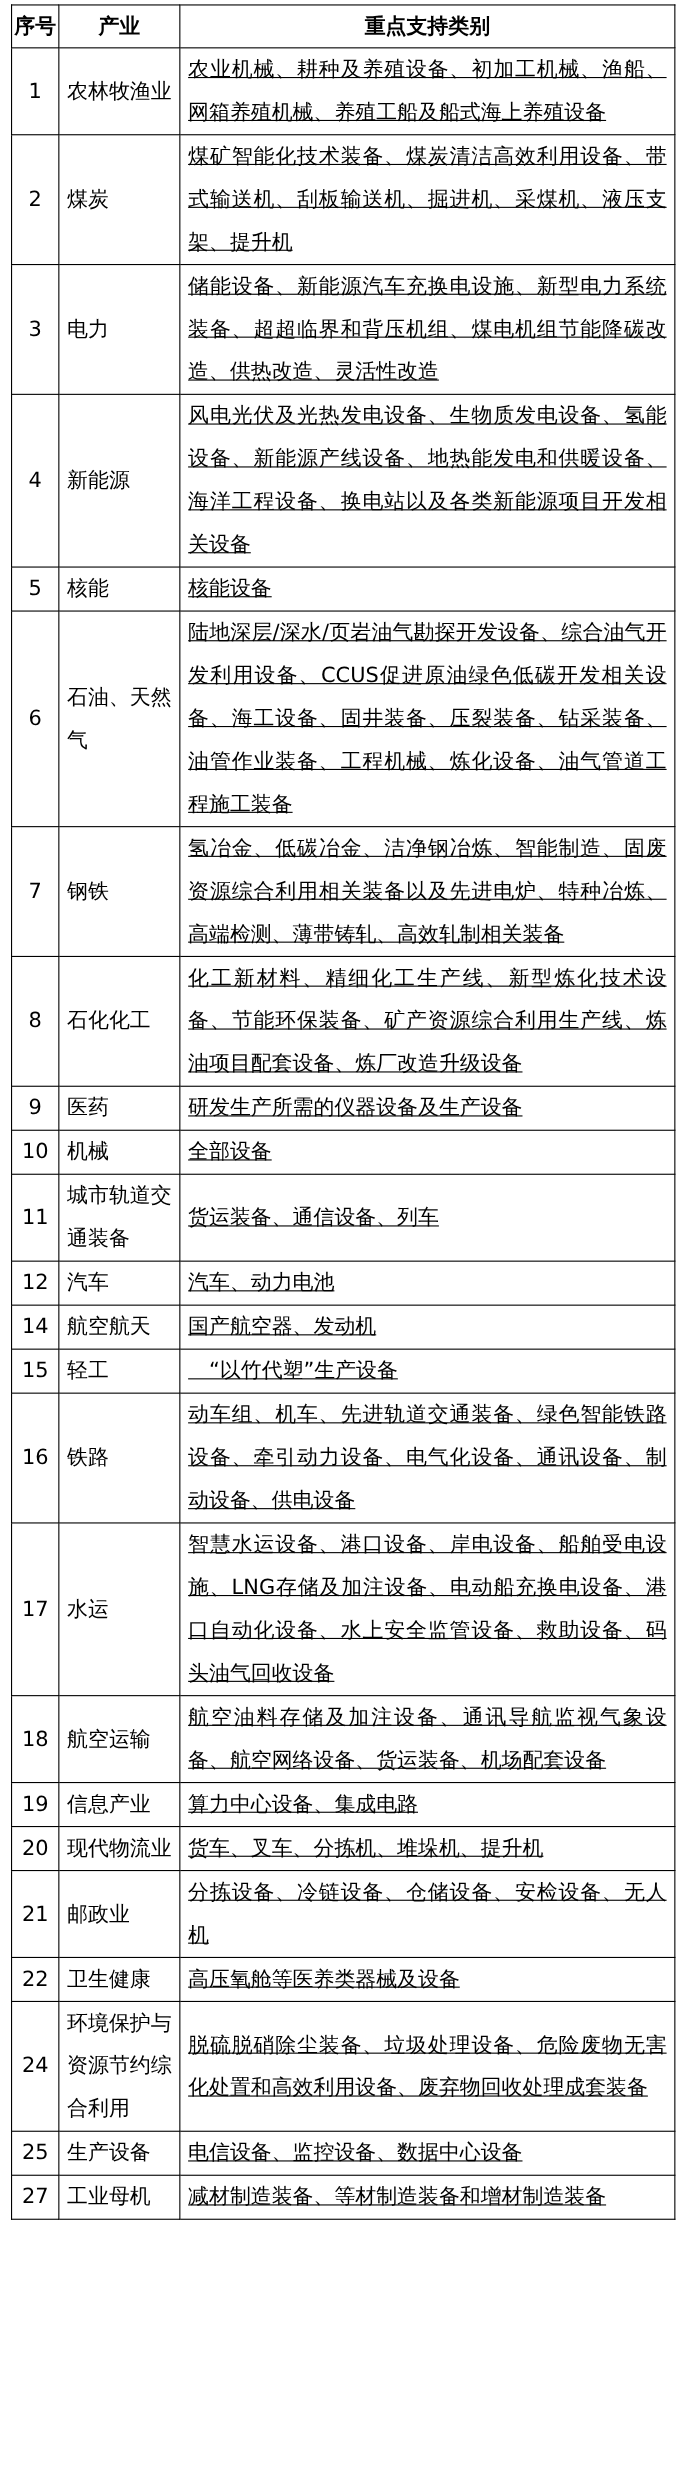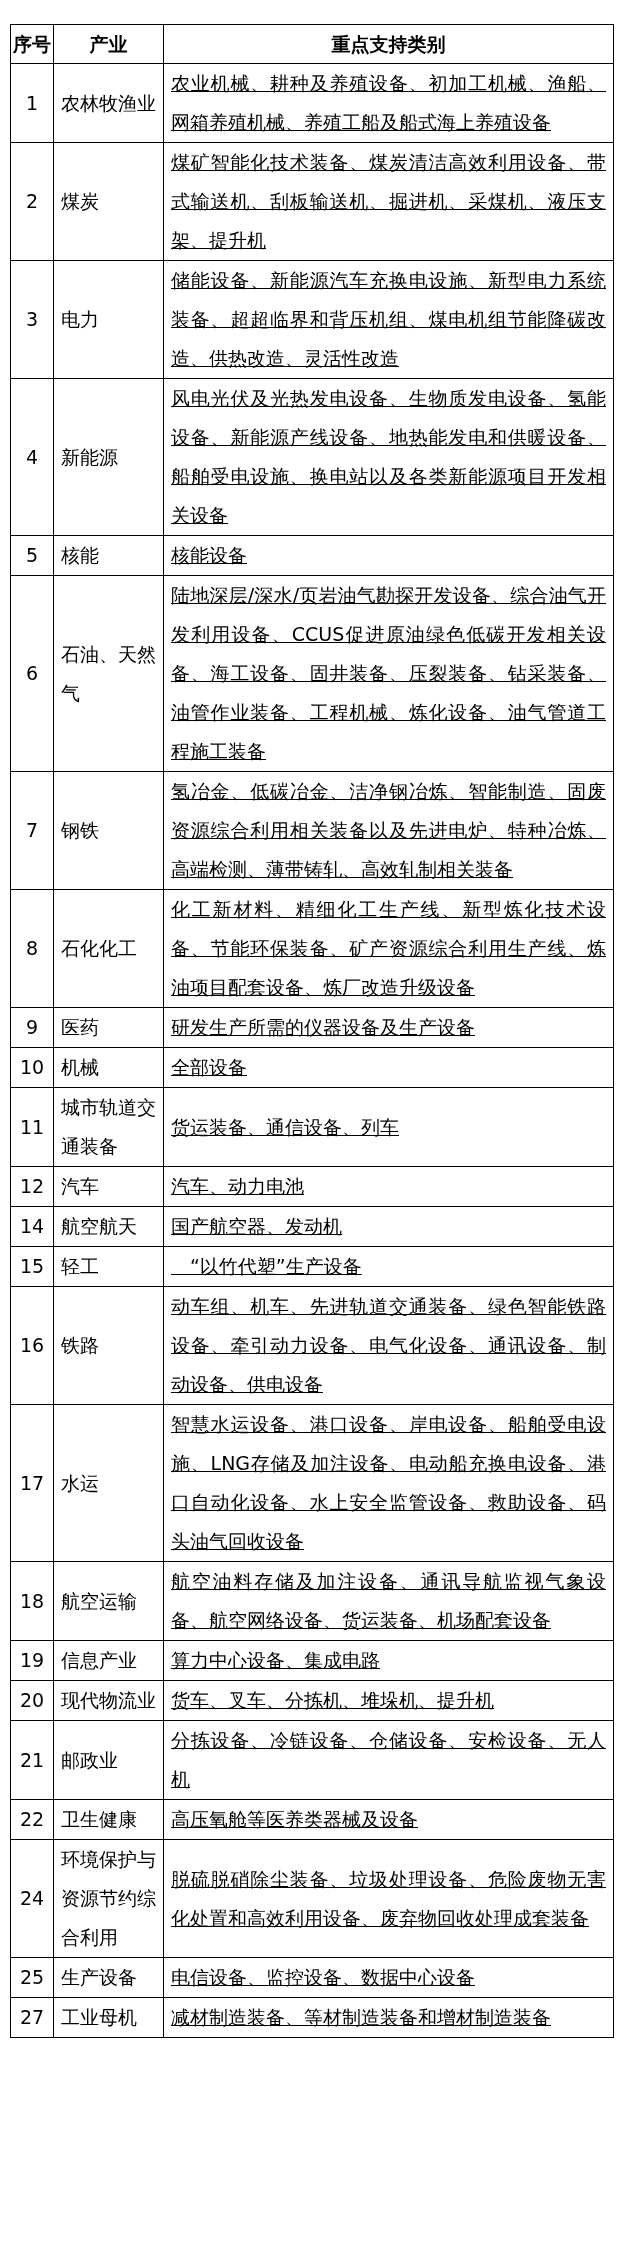--- a/index.html
+++ b/index.html
@@ -6,21 +6,21 @@
     margin: 0;
     padding: 0;
     background: #ffffff;
     width: 623px;
   }
   body {
     font-family: "DejaVu Sans", sans-serif;
     color: #000000;
   }
   .table-wrap {
-    padding: 24px 10px 14px 10px;
+    padding: 4px 10px 14px 10px;
   }
   table.support-table {
     border-collapse: collapse;
     table-layout: fixed;
     width: 603px;
   }
   col.col-no { width: 43px; }
   col.col-industry { width: 110px; }
   col.col-category { width: 450px; }
   th, td {
@@ -81,21 +81,21 @@
           <td class="cell-category">煤矿智能化技术装备、煤炭清洁高效利用设备、带式输送机、刮板输送机、掘进机、采煤机、液压支架、提升机</td>
         </tr>
         <tr>
           <td class="cell-no">3</td>
           <td class="cell-industry">电力</td>
           <td class="cell-category">储能设备、新能源汽车充换电设施、新型电力系统装备、超超临界和背压机组、煤电机组节能降碳改造、供热改造、灵活性改造</td>
         </tr>
         <tr>
           <td class="cell-no">4</td>
           <td class="cell-industry">新能源</td>
-          <td class="cell-category">风电光伏及光热发电设备、生物质发电设备、氢能设备、新能源产线设备、地热能发电和供暖设备、船舶受电设施、换电站以及各类新能源项目开发相关设备</td>
+          <td class="cell-category">风电光伏及光热发电设备、生物质发电设备、氢能设备、新能源产线设备、地热能发电和供暖设备、海洋工程设备、换电站以及各类新能源项目开发相关设备</td>
         </tr>
         <tr>
           <td class="cell-no">5</td>
           <td class="cell-industry">核能</td>
           <td class="cell-category">核能设备</td>
         </tr>
         <tr>
           <td class="cell-no">6</td>
           <td class="cell-industry">石油、天然气</td>
           <td class="cell-category">陆地深层/深水/页岩油气勘探开发设备、综合油气开发利用设备、CCUS促进原油绿色低碳开发相关设备、海工设备、固井装备、压裂装备、钻采装备、油管作业装备、工程机械、炼化设备、油气管道工程施工装备</td>

